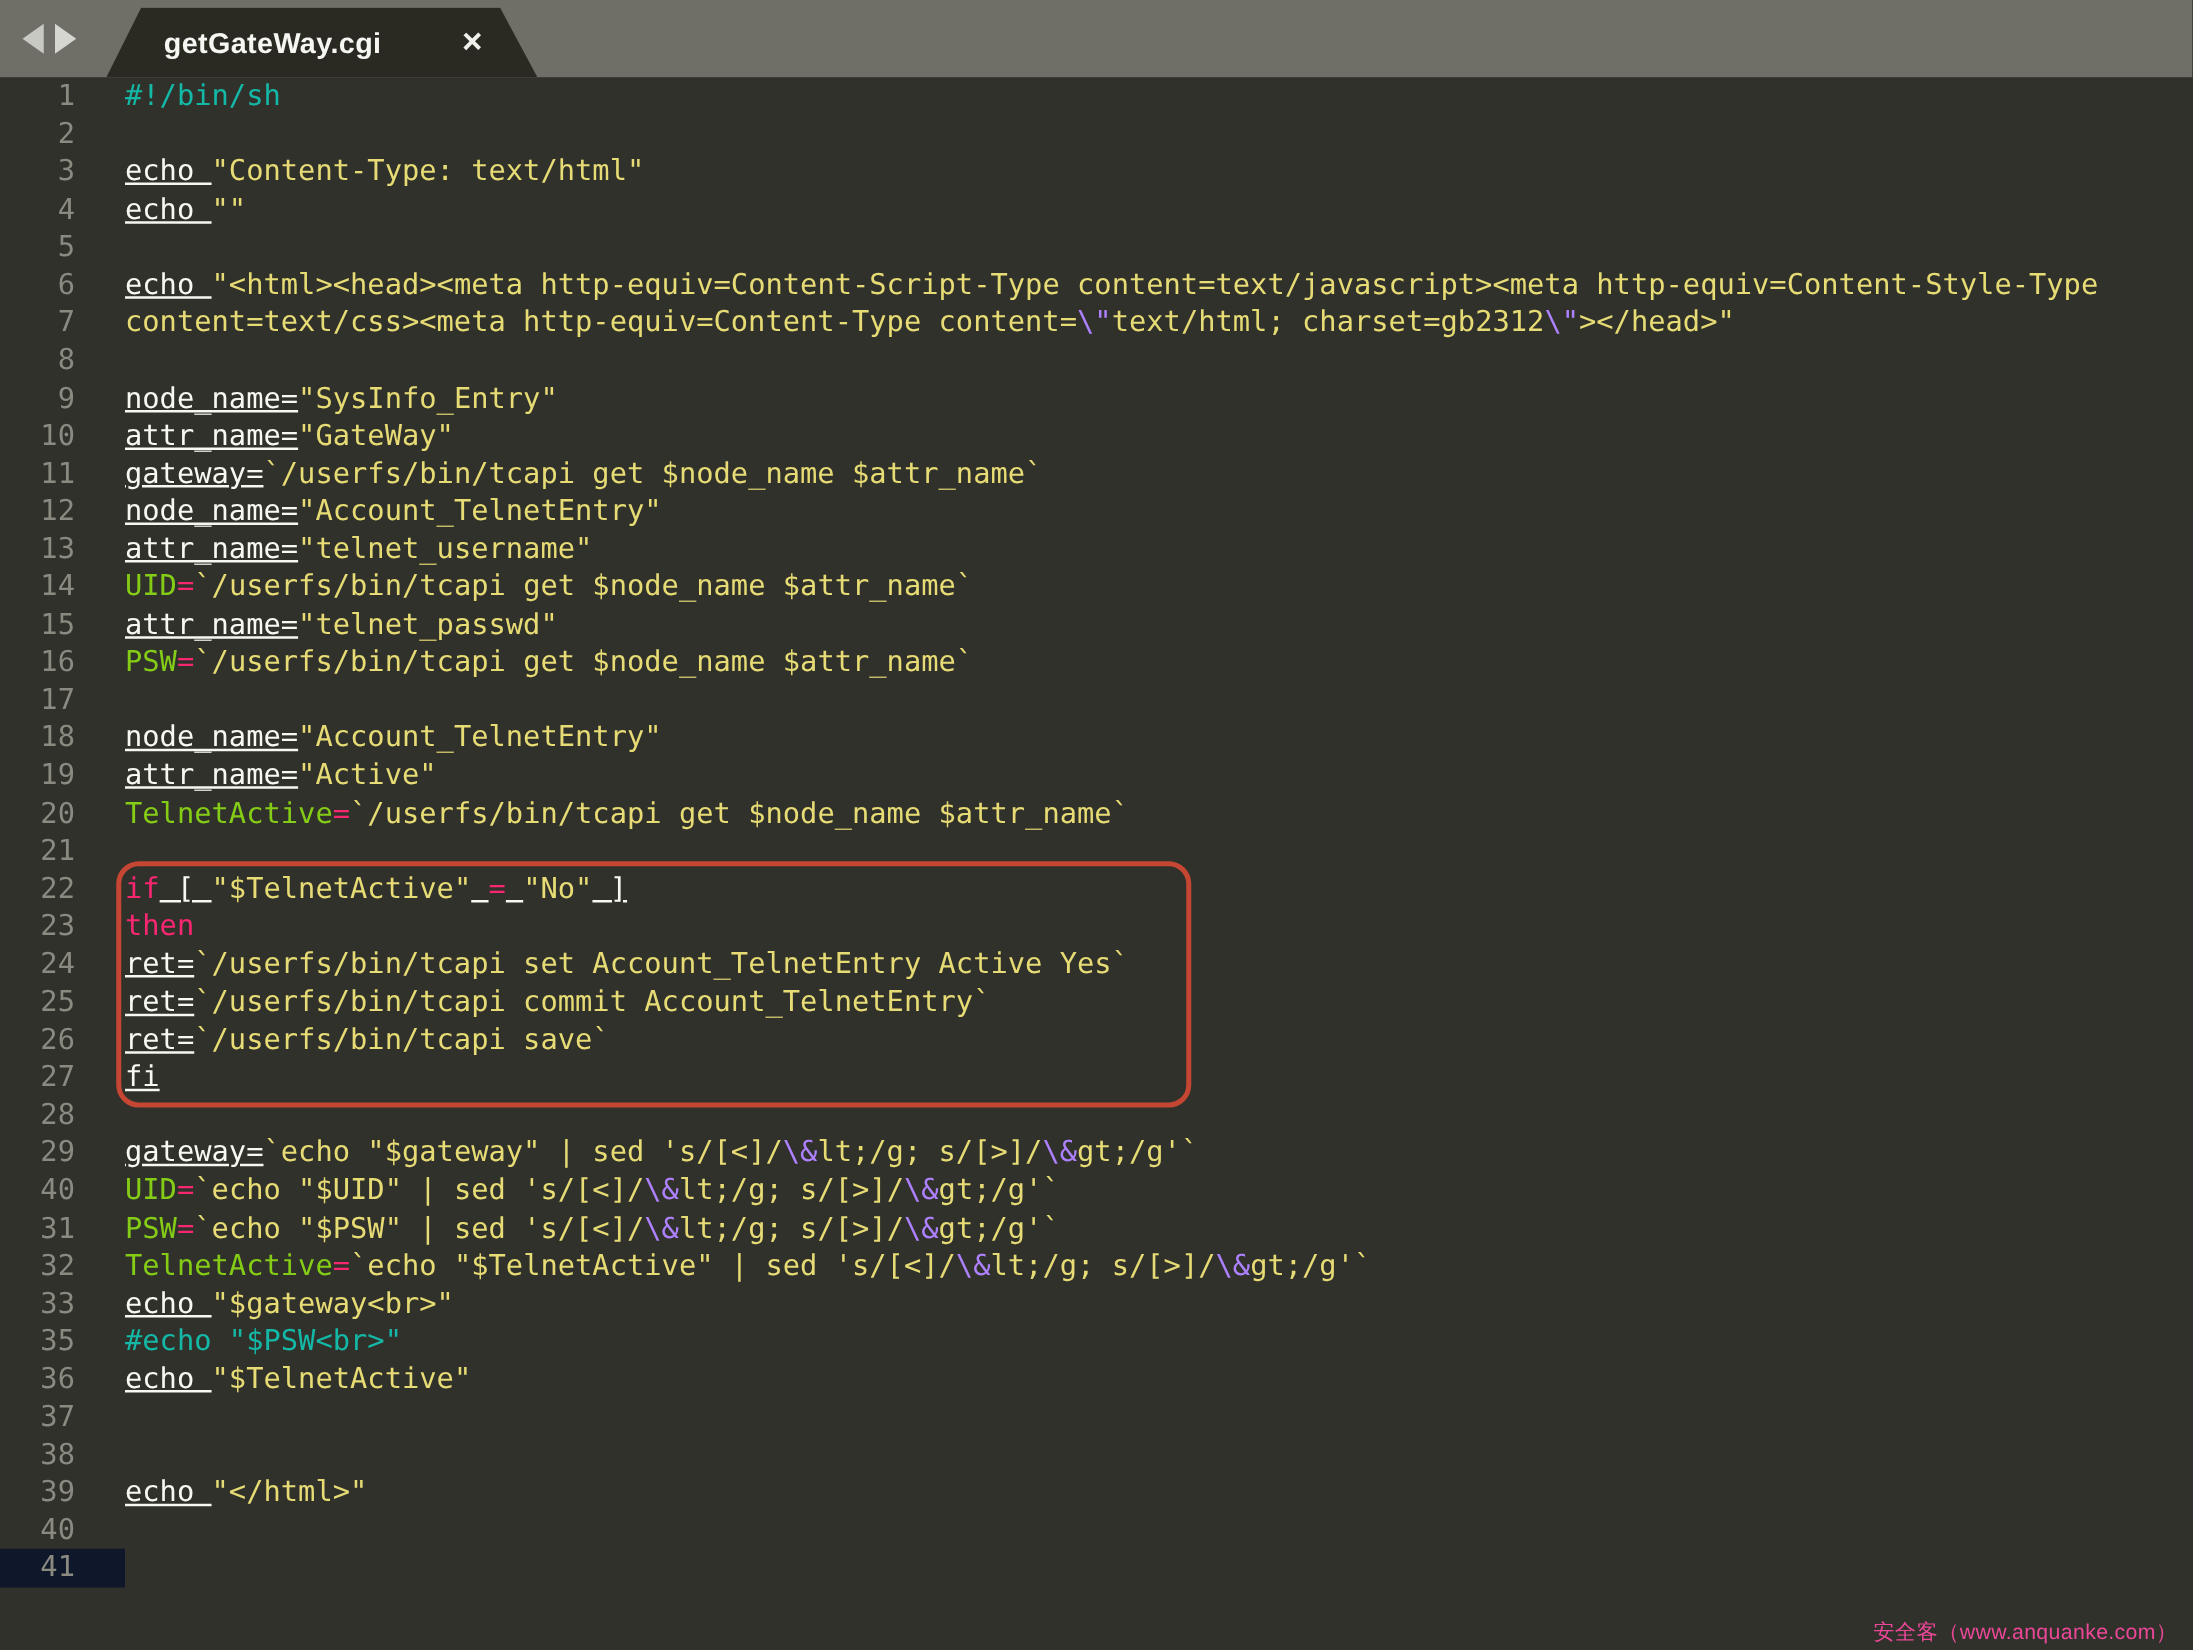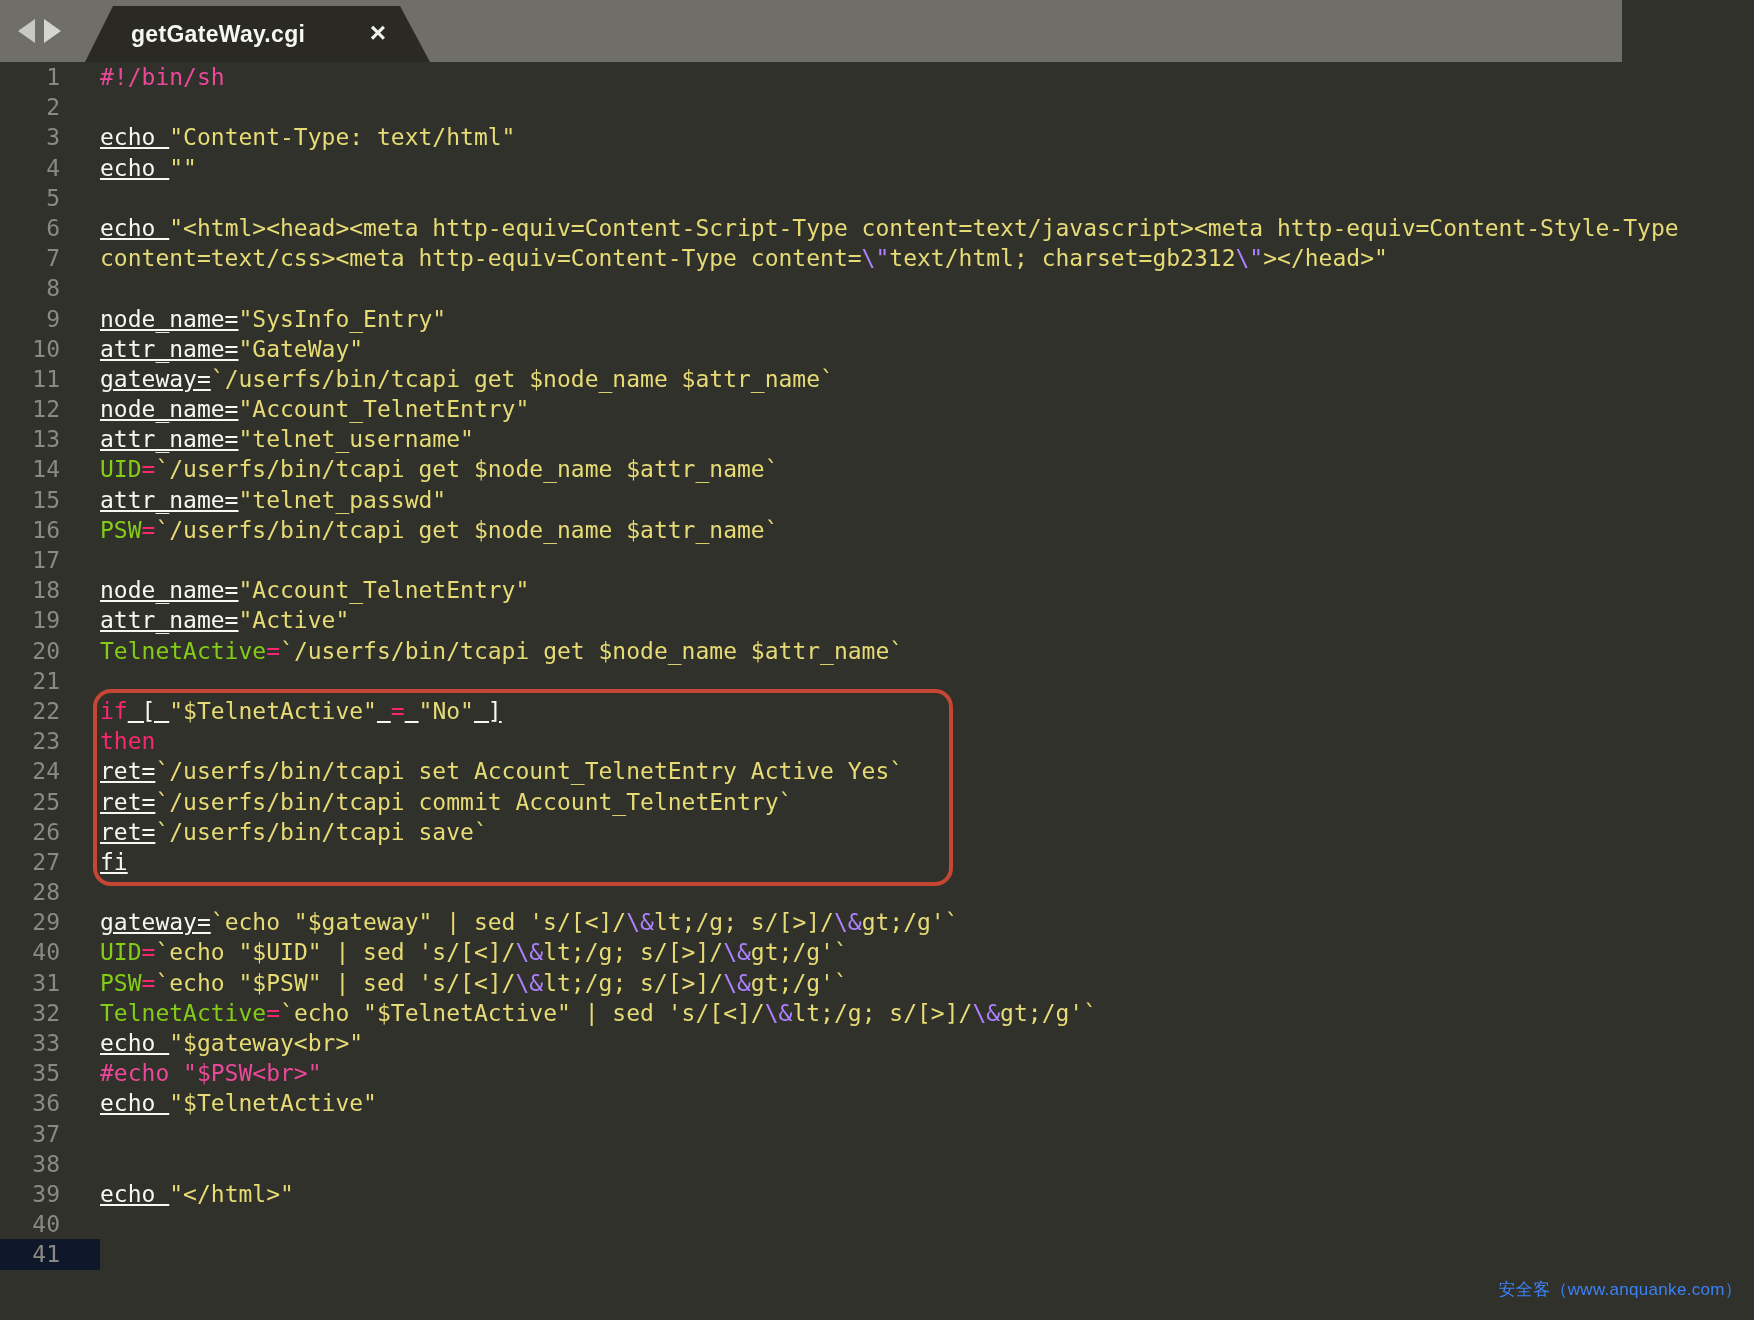--- a/index.html
+++ b/index.html
@@ -3,21 +3,21 @@
 <meta charset="utf-8">
 <style>
   html,body{margin:0;padding:0;}
   body{
     width:1754px;height:1320px;overflow:hidden;position:relative;
     background:#31312b;
     font-family:"Liberation Sans", sans-serif;
   }
   
   .topbar{
-    position:absolute;top:0;left:0;width:1622px;height:62px;
+    position:absolute;top:0;left:0;width:1754px;height:62px;
     background:#6f6f68;
   }
   .nav-arrows{position:absolute;left:18px;top:0;height:62px;display:flex;align-items:center;gap:9px;}
   .tri{width:0;height:0;border-style:solid;cursor:pointer;}
   .tri-left{border-width:12px 17px 12px 0;border-color:transparent #c9c9c4 transparent transparent;}
   .tri-right{border-width:12px 0 12px 17px;border-color:transparent transparent transparent #d6d6d1;}
   .filetab{
     position:absolute;left:85px;top:6px;width:345px;height:56px;
     background:#2a2a23;
     clip-path:polygon(28px 0, calc(100% - 30px) 0, 100% 100%, 0 100%);
@@ -44,31 +44,31 @@
     text-align:right;padding-right:40px;
     color:#8a8a80;user-select:none;
   }
   .row.active .gutter{background:#0f172a;}
   .code{flex:1;color:#f8f8f2;}
   .tok-w{color:#f8f8f2;text-decoration:underline;}
   .tok-s{color:#e6db74;}
   .tok-k{color:#f92672;}
   .tok-v{color:#84cc16;}
   .tok-e{color:#ae81ff;}
-  .tok-c{color:#ec4899;margin-top:19px;}
+  .tok-c{color:#14b8a6;margin-top:19px;}
   
   .annotation-box{
     position:absolute;left:93px;top:627px;width:860px;height:197px;
     border:4px solid #c54733;border-radius:18px;
     pointer-events:none;box-sizing:border-box;
   }
   
   .watermark{
-    position:absolute;right:12px;bottom:19px;
-    color:#3b82f6;font-size:17px;letter-spacing:.3px;
+    position:absolute;right:12px;bottom:3px;
+    color:#ec4899;font-size:17px;letter-spacing:.3px;
     font-family:"Liberation Sans", sans-serif;
   }
 </style>
 </head>
 <body>
 
 <div class="topbar">
   <div class="nav-arrows">
     <div class="tri tri-left"></div>
     <div class="tri tri-right"></div>

